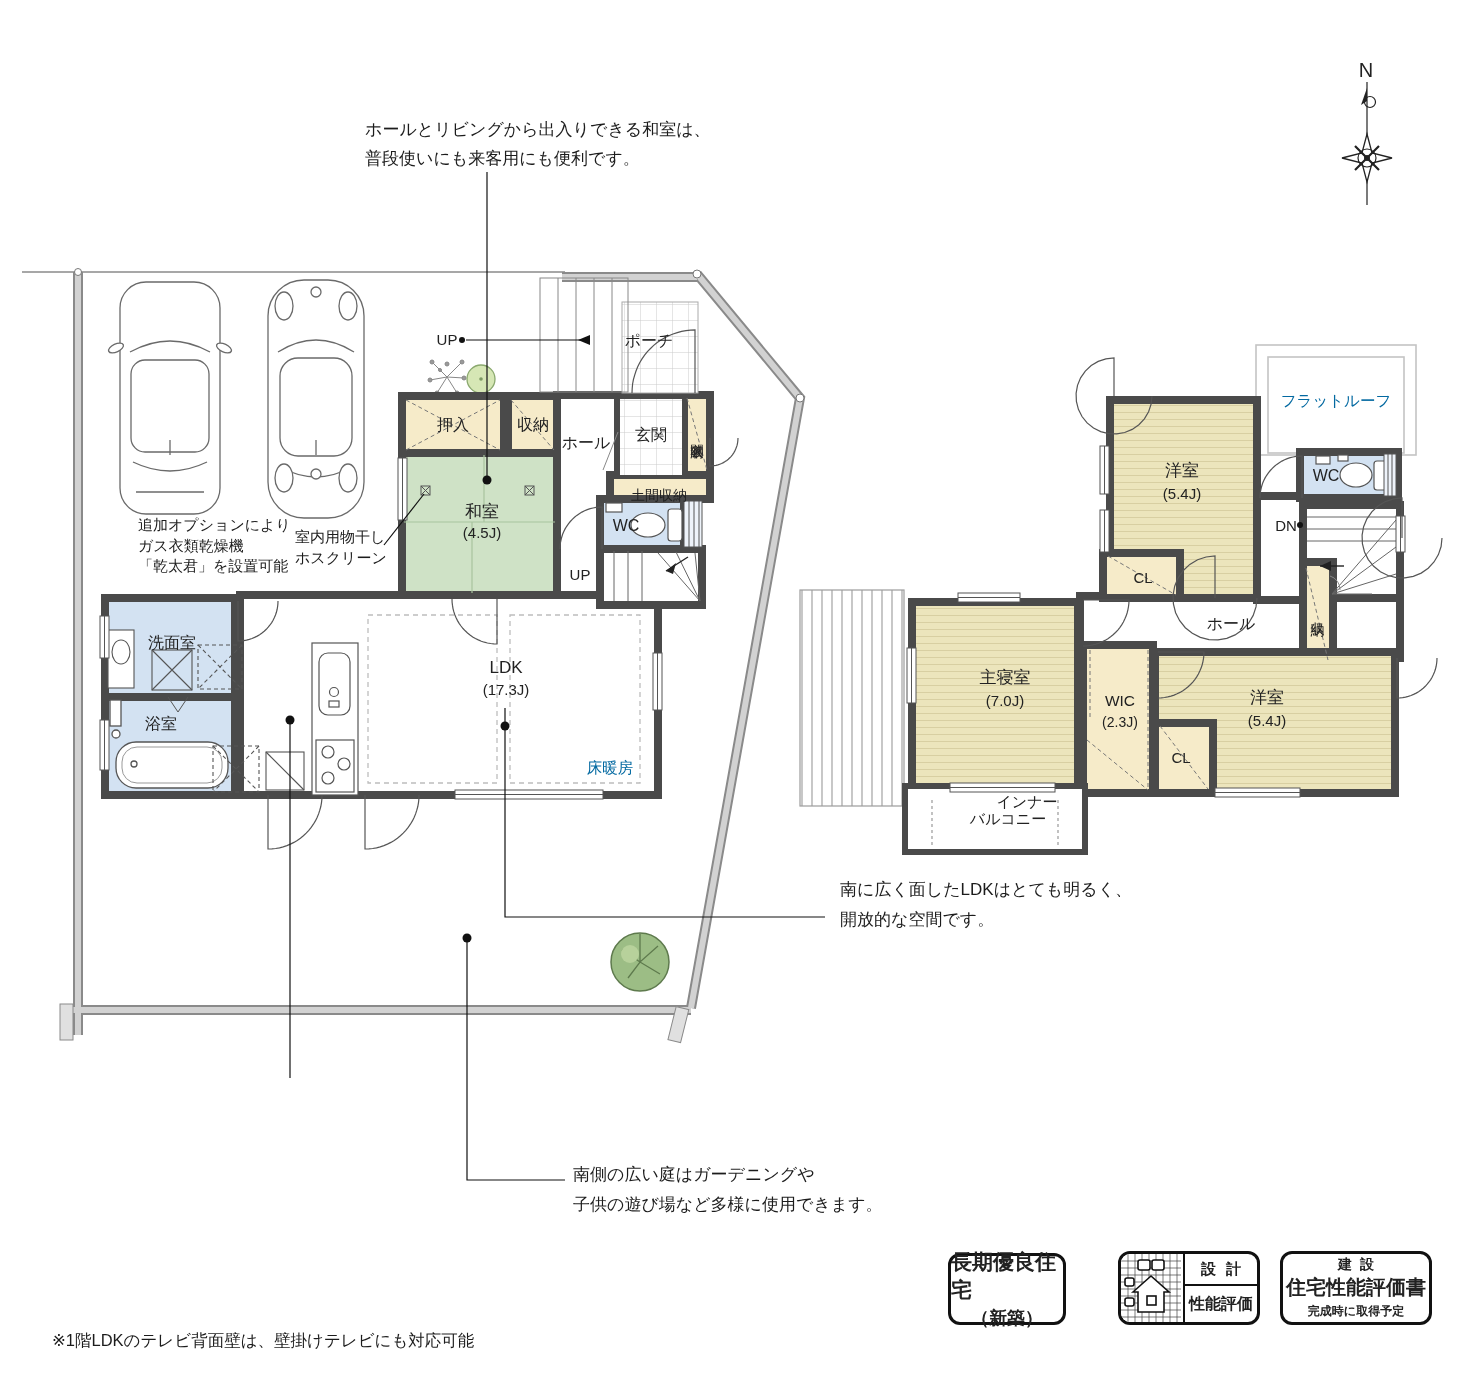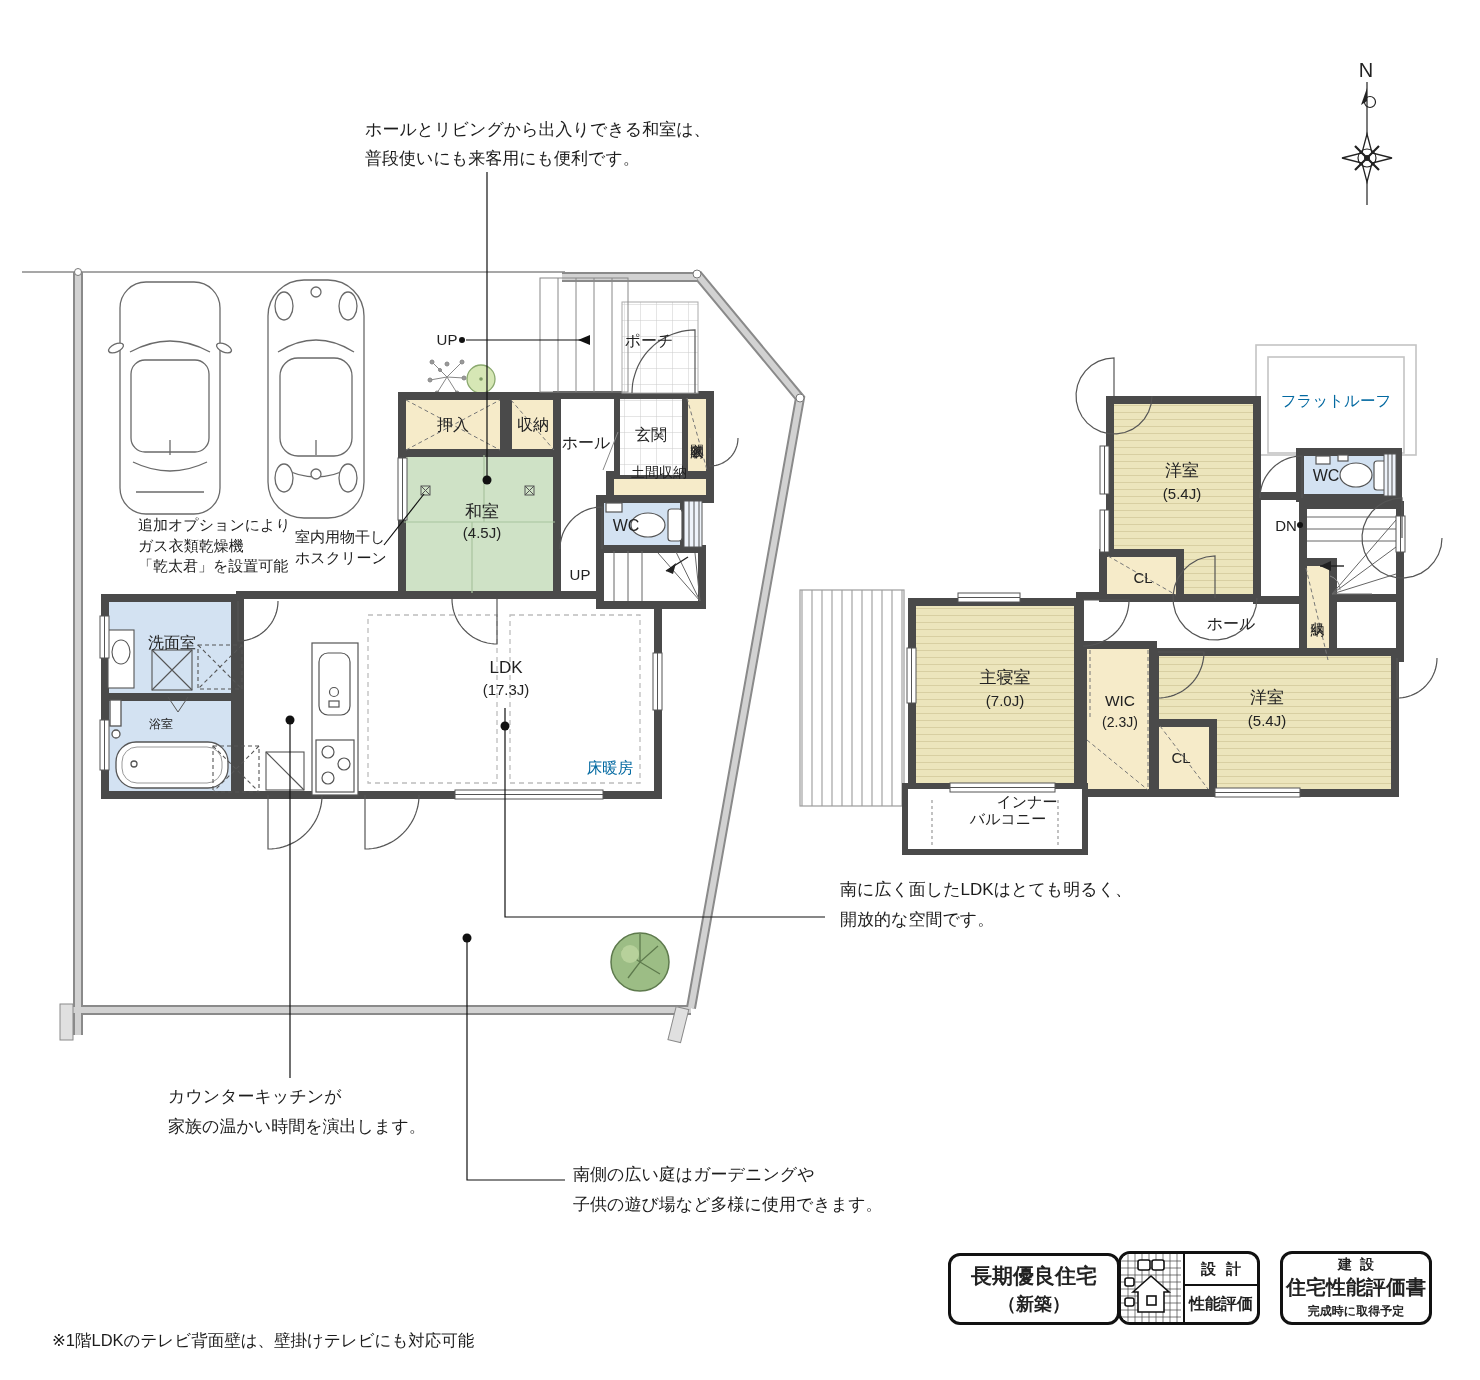--- a/index.html
+++ b/index.html
@@ -356,29 +356,29 @@
     <circle cx="1367" cy="158" r="9" stroke-width="1.2" fill="none"></circle>
     <circle cx="1367" cy="158" r="3" fill="#222" stroke="none"></circle>
   </g>
 </svg>
 
 <div class="lbl" style="left:453px;top:425px;font-size:16px;">押入</div>
 <div class="lbl" style="left:533px;top:425px;font-size:16px;">収納</div>
 <div class="lbl" style="left:586px;top:443px;font-size:16px;">ホール</div>
 <div class="lbl" style="left:651px;top:435px;font-size:16px;">玄関</div>
 <div class="lbl vtext" style="left:697px;top:435px;font-size:13px;">玄関収納</div>
-<div class="lbl" style="left:659px;top:472px;font-size:14px;">土間収納</div>
+<div class="lbl" style="left:659px;top:495px;font-size:14px;">土間収納</div>
 <div class="lbl" style="left:649px;top:341px;font-size:16px;">ポーチ</div>
 <div class="lbl" style="left:482px;top:511px;font-size:17px;">和室</div>
 <div class="lbl" style="left:482px;top:532px;font-size:15px;">(4.5J)</div>
 <div class="lbl" style="left:626px;top:526px;font-size:16px;">WC</div>
 <div class="lbl" style="left:447px;top:339px;font-size:15px;">UP</div>
 <div class="lbl" style="left:580px;top:574px;font-size:15px;">UP</div>
 <div class="lbl" style="left:172px;top:643px;font-size:16px;">洗面室</div>
-<div class="lbl" style="left:161px;top:724px;font-size:12px;font-family:Liberation Serif, serif;">浴室</div>
+<div class="lbl" style="left:161px;top:724px;font-size:16px;font-family:Liberation Serif, serif;">浴室</div>
 <div class="lbl" style="left:506px;top:667px;font-size:17px;">LDK</div>
 <div class="lbl" style="left:506px;top:689px;font-size:15px;">(17.3J)</div>
 <div class="lbl gray" style="left:610px;top:768px;font-size:15.5px;">床暖房</div>
 
 <div class="lbl gray" style="left:1336px;top:401px;font-size:15.5px;">フラットルーフ</div>
 <div class="lbl" style="left:1182px;top:470px;font-size:17px;">洋室</div>
 <div class="lbl" style="left:1182px;top:493px;font-size:15px;">(5.4J)</div>
 <div class="lbl" style="left:1326px;top:476px;font-size:16px;">WC</div>
 <div class="lbl" style="left:1286px;top:525px;font-size:15px;">DN</div>
 <div class="lbl" style="left:1143px;top:577px;font-size:15px;">CL</div>
@@ -406,31 +406,27 @@
   <div>普段使いにも来客用にも便利です。</div>
 </div>
 <div class="note" style="left:295px;top:527px;font-size:15px;line-height:20.5px;">
   <div>室内用物干し</div>
   <div>ホスクリーン</div>
 </div>
 <div class="note" style="left:840px;top:875px;font-size:17px;line-height:30px;">
   <div>南に広く面したLDKはとても明るく、</div>
   <div>開放的な空間です。</div>
 </div>
-<div class="note" style="left:168px;top:1082px;font-size:17px;line-height:30px;">
-  <div>カウンターキッチンが</div>
-  <div>家族の温かい時間を演出します。</div>
-</div>
 <div class="note" style="left:573px;top:1160px;font-size:17px;line-height:30px;">
   <div>南側の広い庭はガーデニングや</div>
   <div>子供の遊び場など多様に使用できます。</div>
 </div>
 <div class="note" style="left:52px;top:1330px;font-size:16.5px;">※1階LDKのテレビ背面壁は、壁掛けテレビにも対応可能</div>
 
-<div class="badge" style="left:948px;top:1253px;width:172px;height:72px;">
+<div class="badge" style="left:948px;top:1253px;width:118px;height:72px;">
   <div class="col">
     <div style="font-size:21px;font-weight:900;">長期優良住宅</div>
     <div style="font-size:18px;font-weight:800;margin-top:2px;">（新築）</div>
   </div>
 </div>
 <div class="badge" id="badge-design" style="left:1118px;top:1251px;width:142px;height:74px;">
   <div class="icon-box">
     <svg width="60" height="68" viewBox="0 0 60 68">
       <rect width="60" height="68" fill="#fff"></rect>
       <g stroke="#444" stroke-width="0.7">

